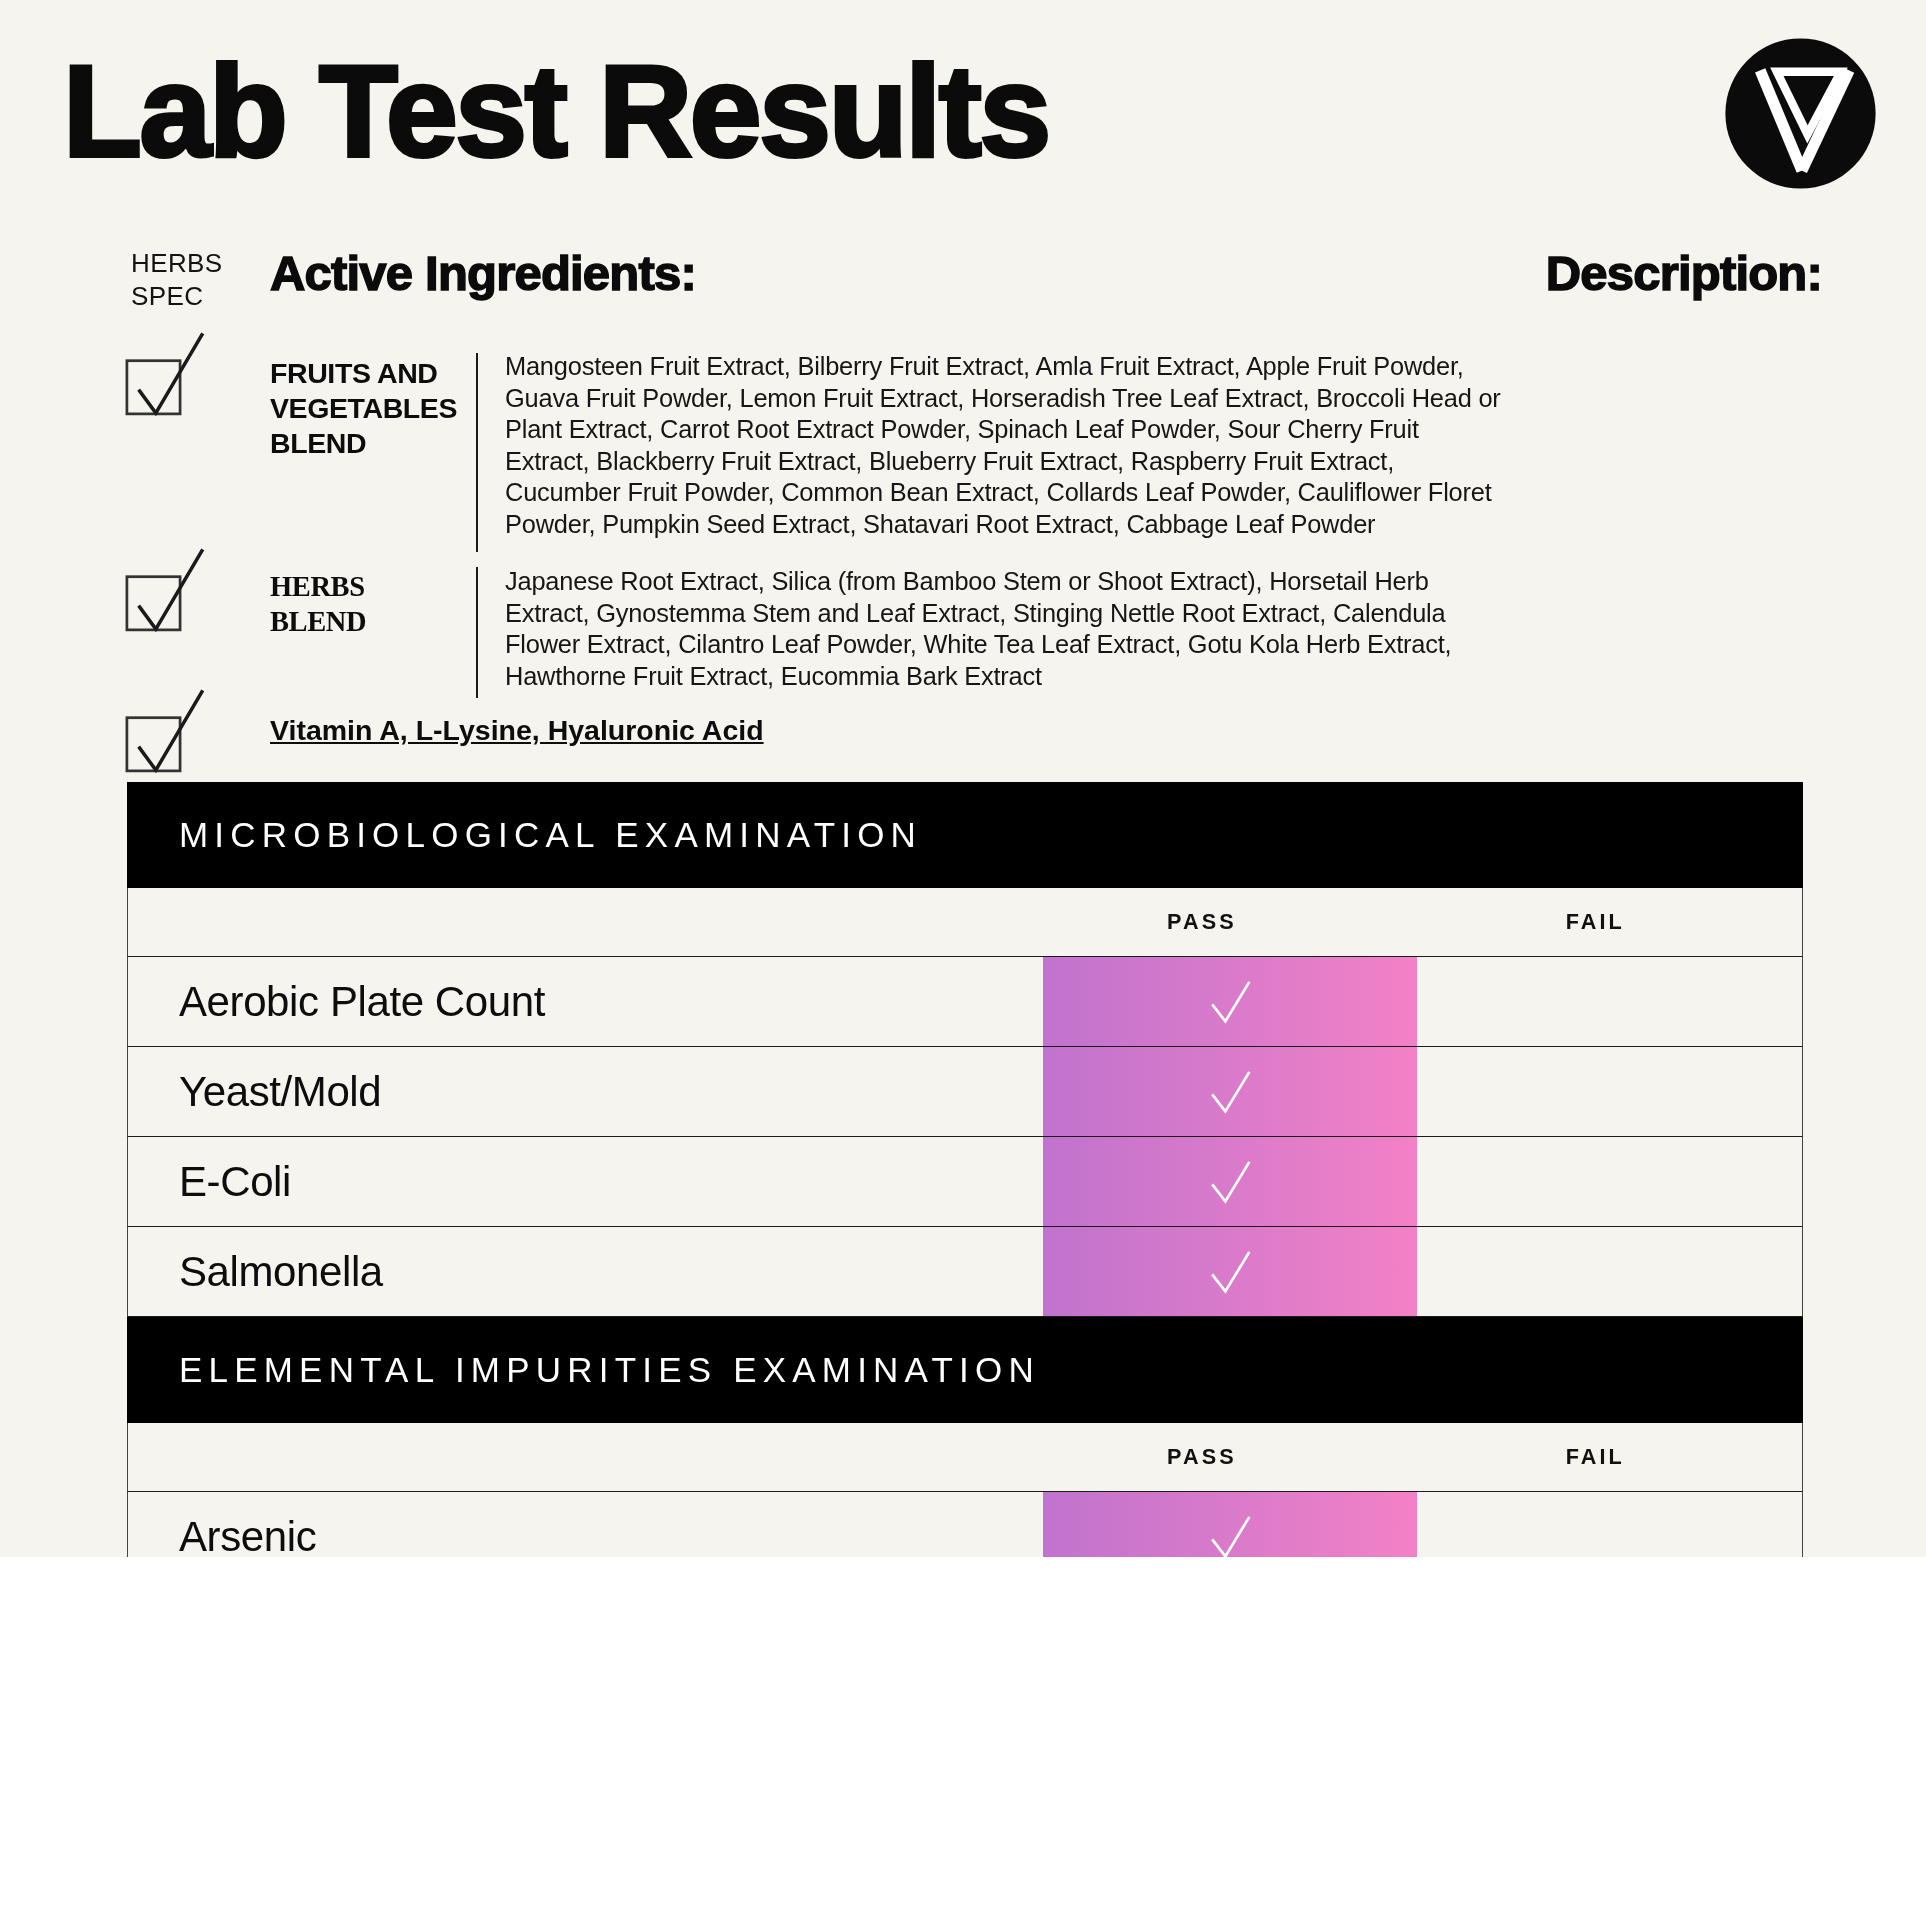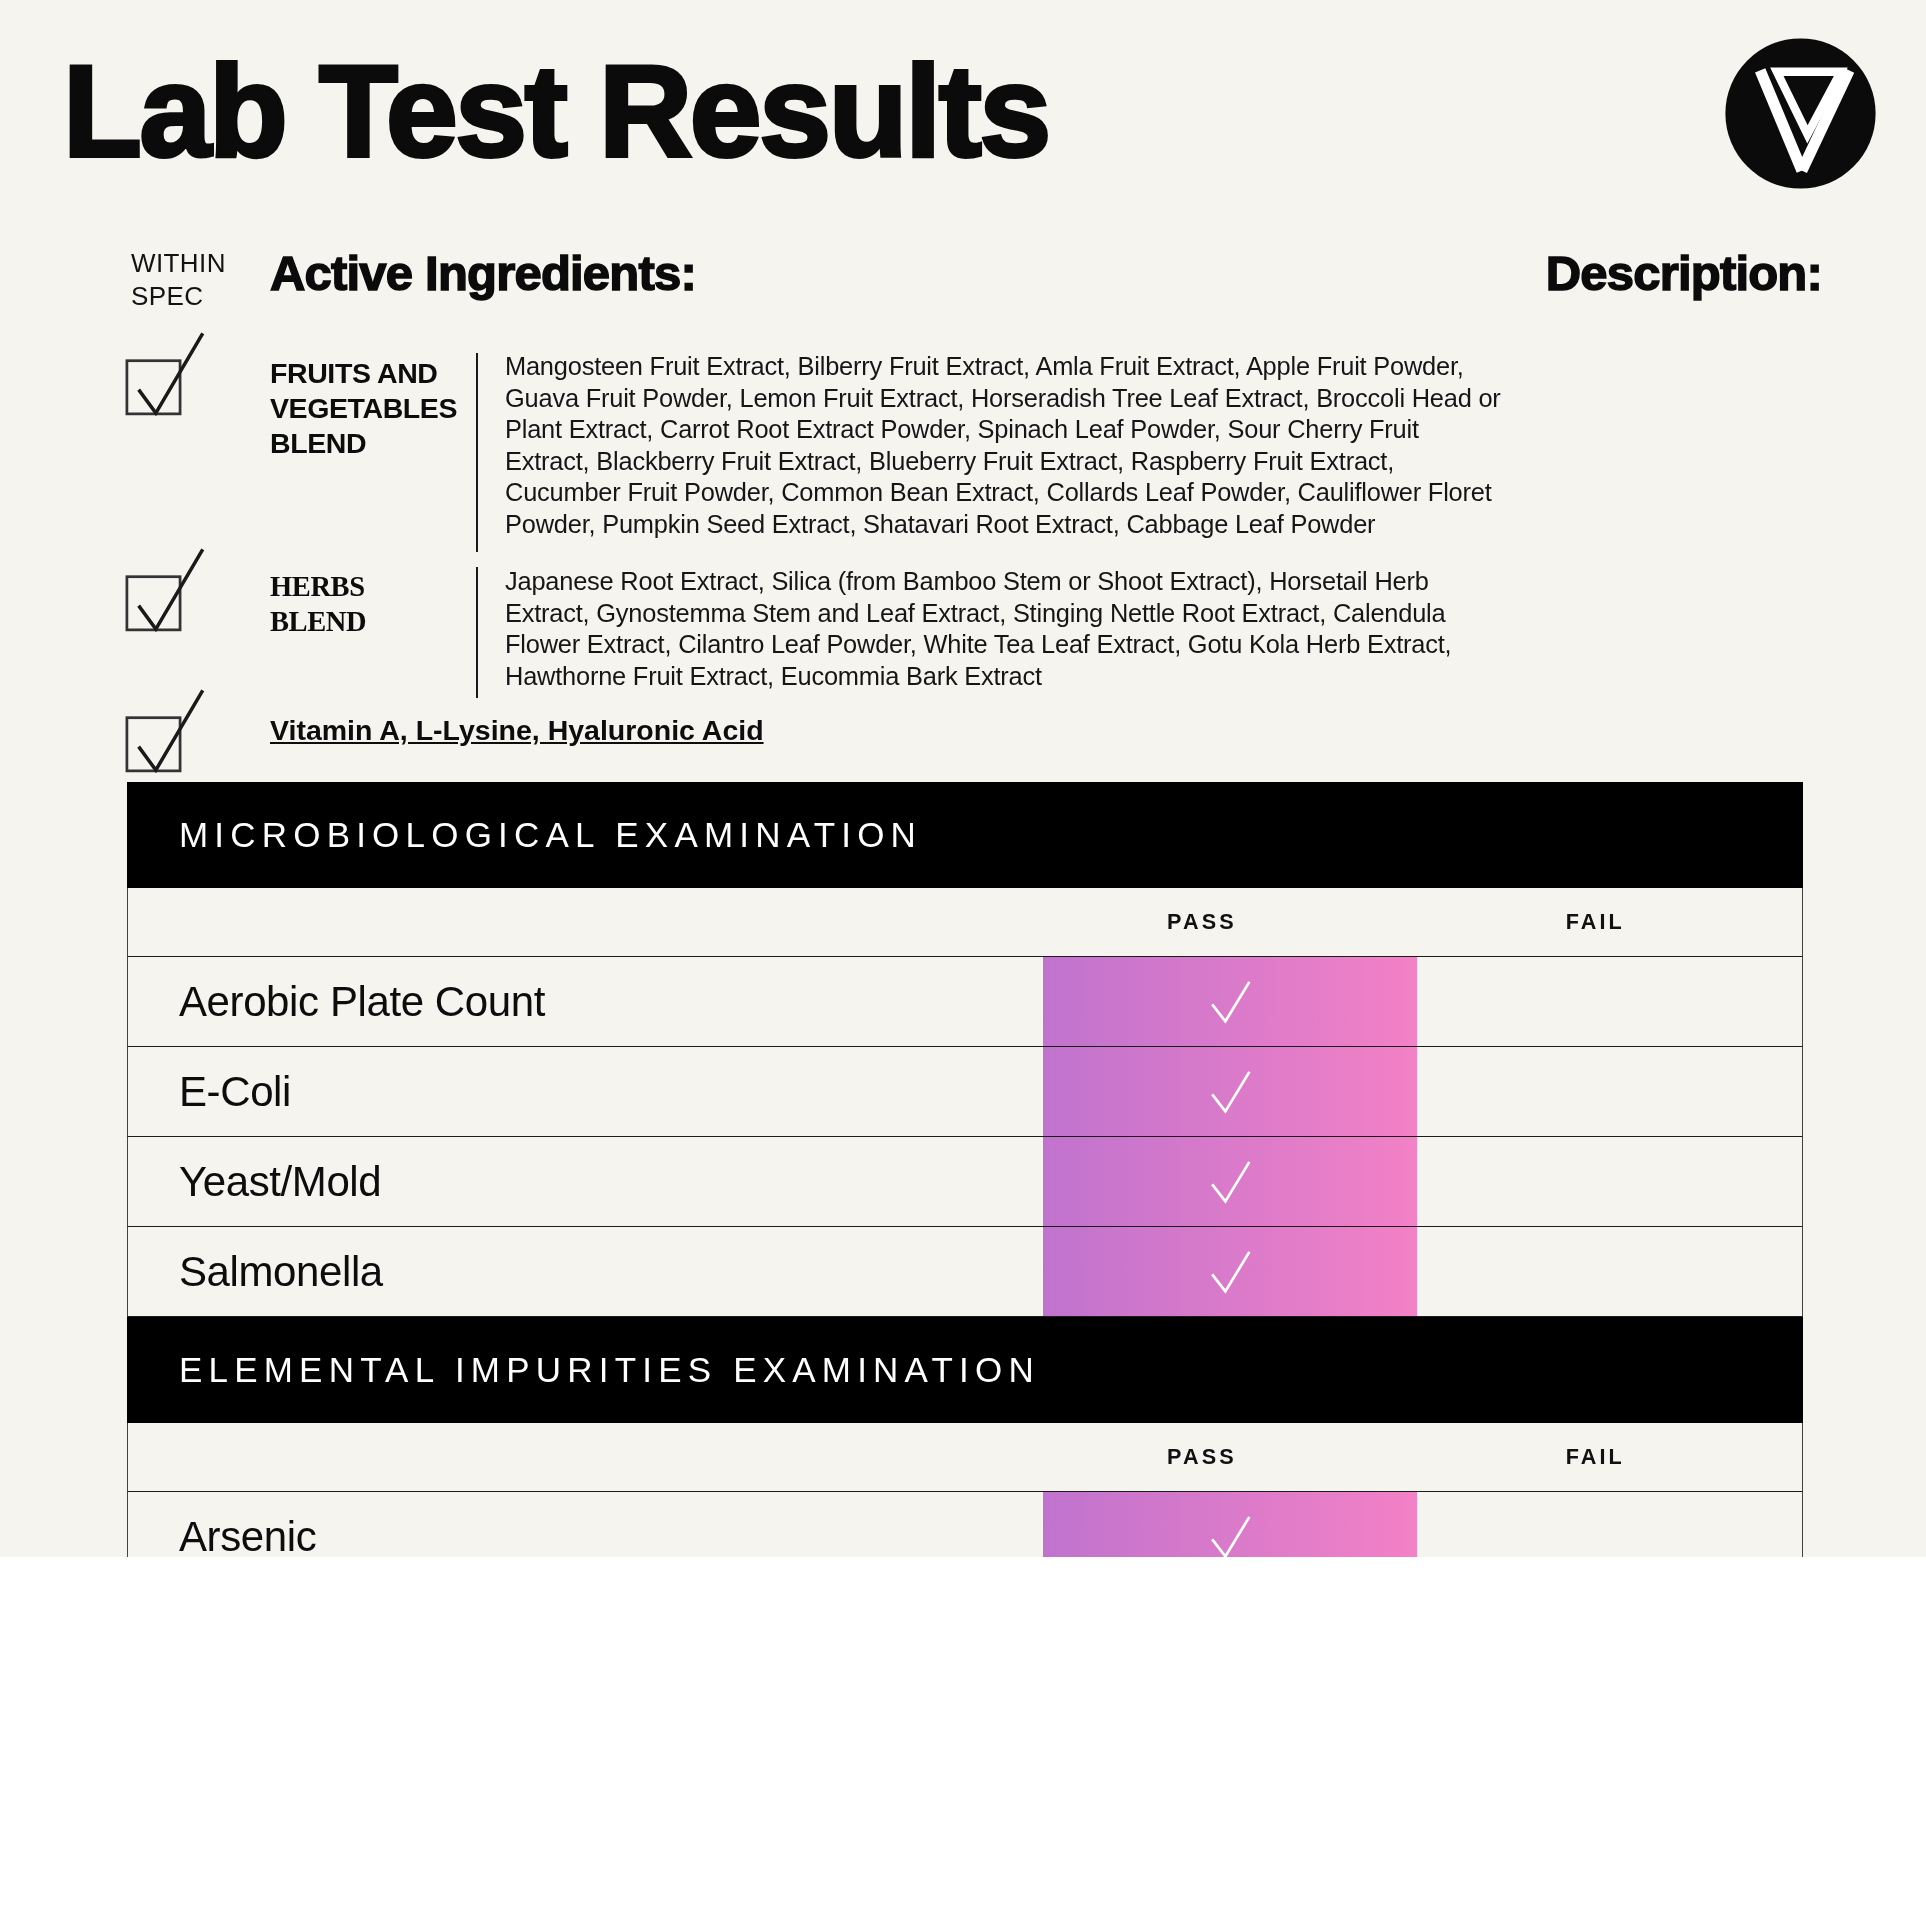--- a/index.html
+++ b/index.html
@@ -92,21 +92,21 @@
 
   <div class="title">Lab Test Results</div>
 
   <svg class="logo" viewBox="0 0 110 110" aria-hidden="true">
     <circle cx="55" cy="55" r="54" fill="#0b0b0b"></circle>
     <path d="M26 24 L56 96" stroke="#fff" stroke-width="8" fill="none"></path>
     <path d="M56 96 L90 24" stroke="#fff" stroke-width="8" fill="none"></path>
     <path d="M38 25 L84 25 L60 70 Z" stroke="#fff" stroke-width="6" fill="none"></path>
   </svg>
 
-  <div class="within-spec">WITHIN SPEC</div>
+  <div class="within-spec">HERBS SPEC</div>
 
   <div class="section-heading ai-heading">Active Ingredients:</div>
   <div class="section-heading desc-heading">Description:</div>
 
 
   <svg class="checkbox cb1" viewBox="0 0 110 120" aria-hidden="true">
     <rect x="5" y="43" width="68" height="68" fill="none" stroke="#333" stroke-width="3.5"></rect>
     <polyline points="20,80 42,110 102,8" fill="none" stroke="#1a1a1a" stroke-width="4.5"></polyline>
   </svg>
   <div class="blend-label bl1">FRUITS AND VEGETABLES BLEND</div>
@@ -142,30 +142,30 @@
       <div class="grid row">
         <div class="lbl">Aerobic Plate Count</div>
         <div class="pass-cell">
           <svg class="check-svg" width="48" height="48" viewBox="0 0 62 62">
               <polyline points="8,34 25,56 56,5" fill="none" stroke="#fff" stroke-width="3.5"></polyline>
             </svg>
         </div>
         <div class="fail-cell"></div>
       </div>
       <div class="grid row">
+        <div class="lbl">Yeast/Mold</div>
+        <div class="pass-cell">
+          <svg class="check-svg" width="48" height="48" viewBox="0 0 62 62">
+              <polyline points="8,34 25,56 56,5" fill="none" stroke="#fff" stroke-width="3.5"></polyline>
+            </svg>
+        </div>
+        <div class="fail-cell"></div>
+      </div>
+      <div class="grid row">
         <div class="lbl">E-Coli</div>
-        <div class="pass-cell">
-          <svg class="check-svg" width="48" height="48" viewBox="0 0 62 62">
-              <polyline points="8,34 25,56 56,5" fill="none" stroke="#fff" stroke-width="3.5"></polyline>
-            </svg>
-        </div>
-        <div class="fail-cell"></div>
-      </div>
-      <div class="grid row">
-        <div class="lbl">Yeast/Mold</div>
         <div class="pass-cell">
           <svg class="check-svg" width="48" height="48" viewBox="0 0 62 62">
               <polyline points="8,34 25,56 56,5" fill="none" stroke="#fff" stroke-width="3.5"></polyline>
             </svg>
         </div>
         <div class="fail-cell"></div>
       </div>
       <div class="grid row">
         <div class="lbl">Salmonella</div>
         <div class="pass-cell">

